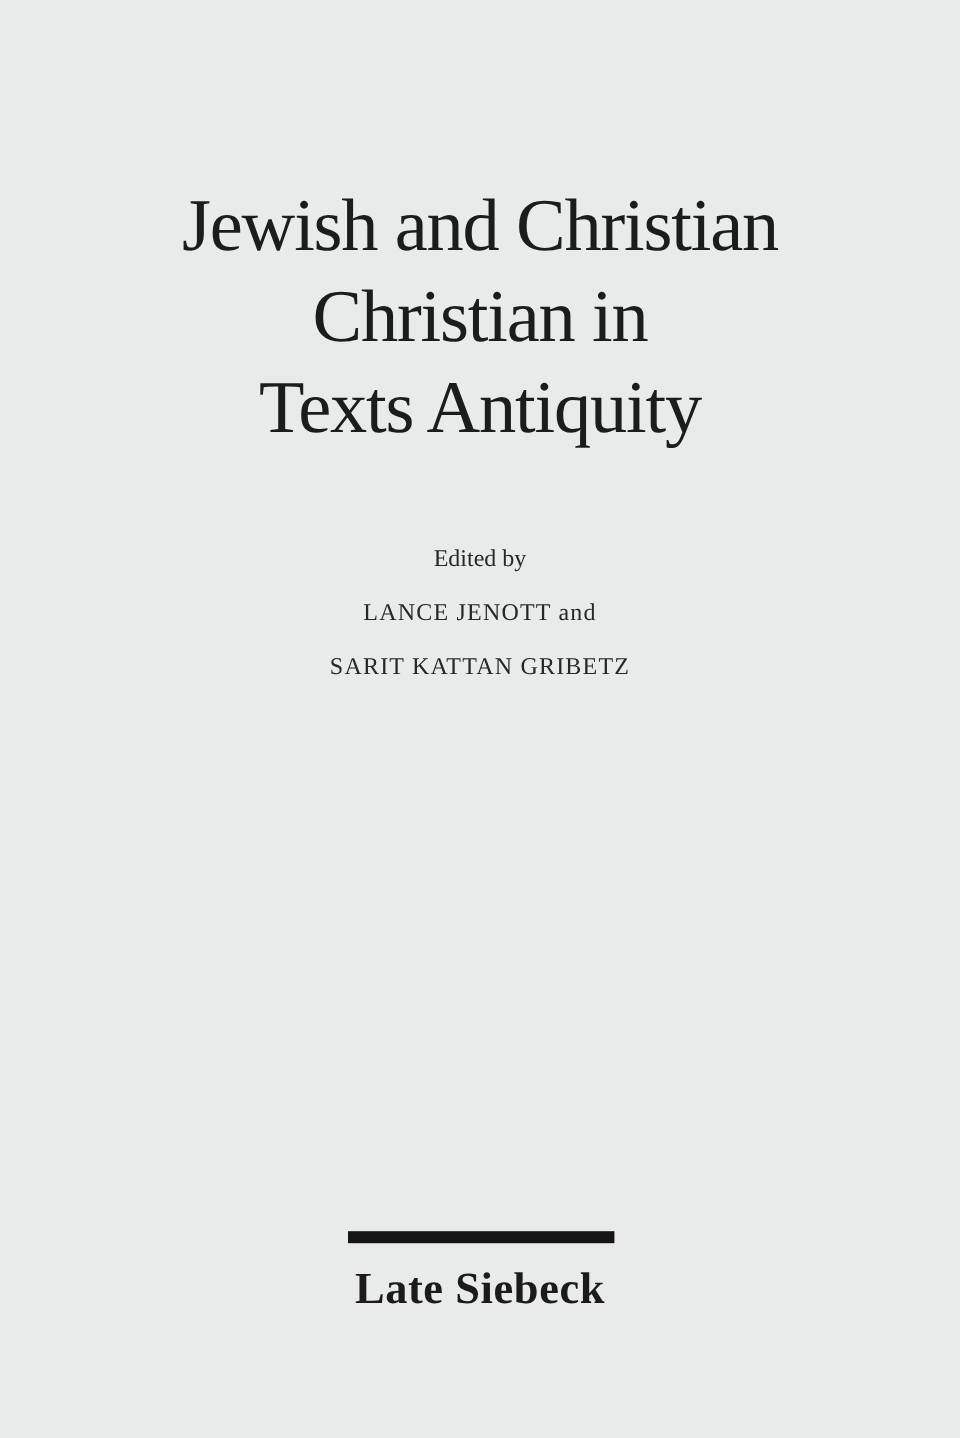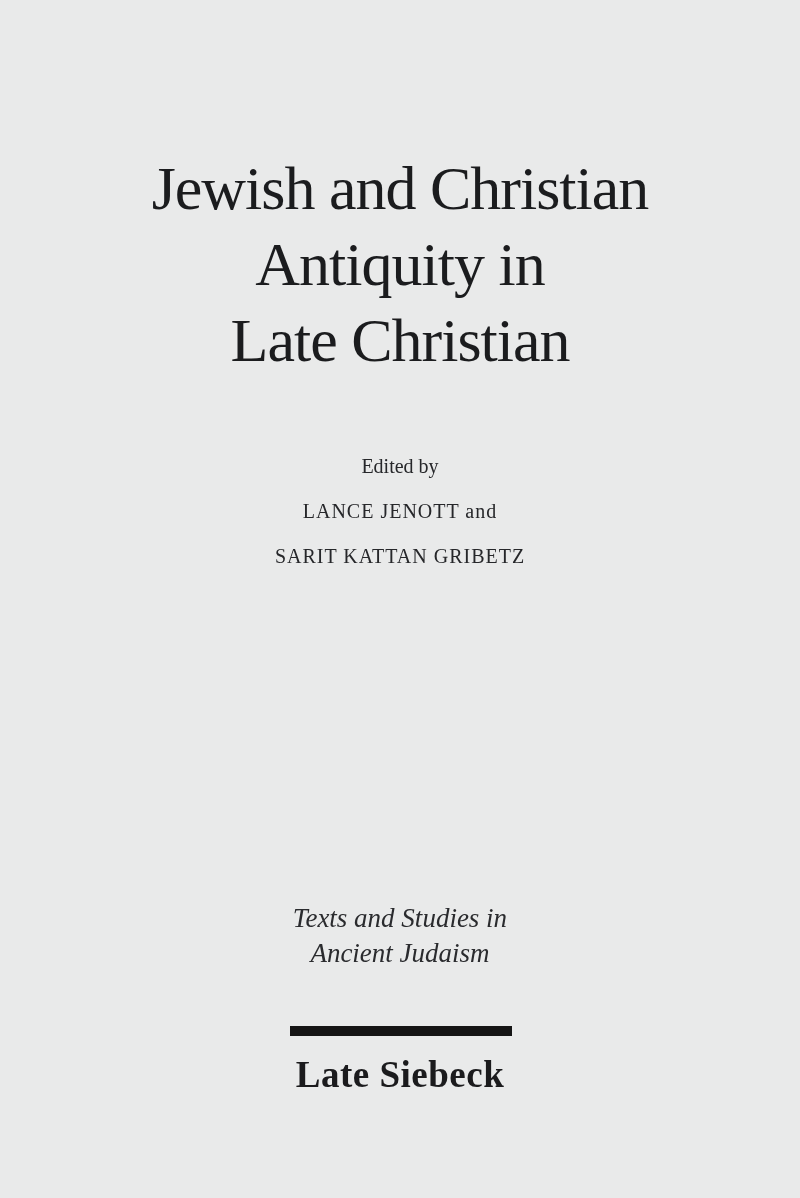--- a/index.html
+++ b/index.html
@@ -65,32 +65,28 @@
     color: #1b1b1d;
   }
 </style>
 </head>
 <body>
 
 <div class="cover">
 
   <div class="block title">
     <div>Jewish and Christian</div>
-    <div>Antiquity in</div>
-    <div>Late Christian</div>
+    <div>Christian in</div>
+    <div>Texts Antiquity</div>
   </div>
 
   <div class="block editors">
     <div>Edited by</div>
     <div class="names">LANCE JENOTT and</div>
     <div class="names">SARIT KATTAN GRIBETZ</div>
   </div>
 
-  <div class="block series">
-    <div>Texts and Studies in</div>
-    <div>Ancient Judaism</div>
-  </div>
 
   <div class="rule"></div>
 
   <div class="block publisher">Late Siebeck</div>
 
 </div>
 
 </body></html>

